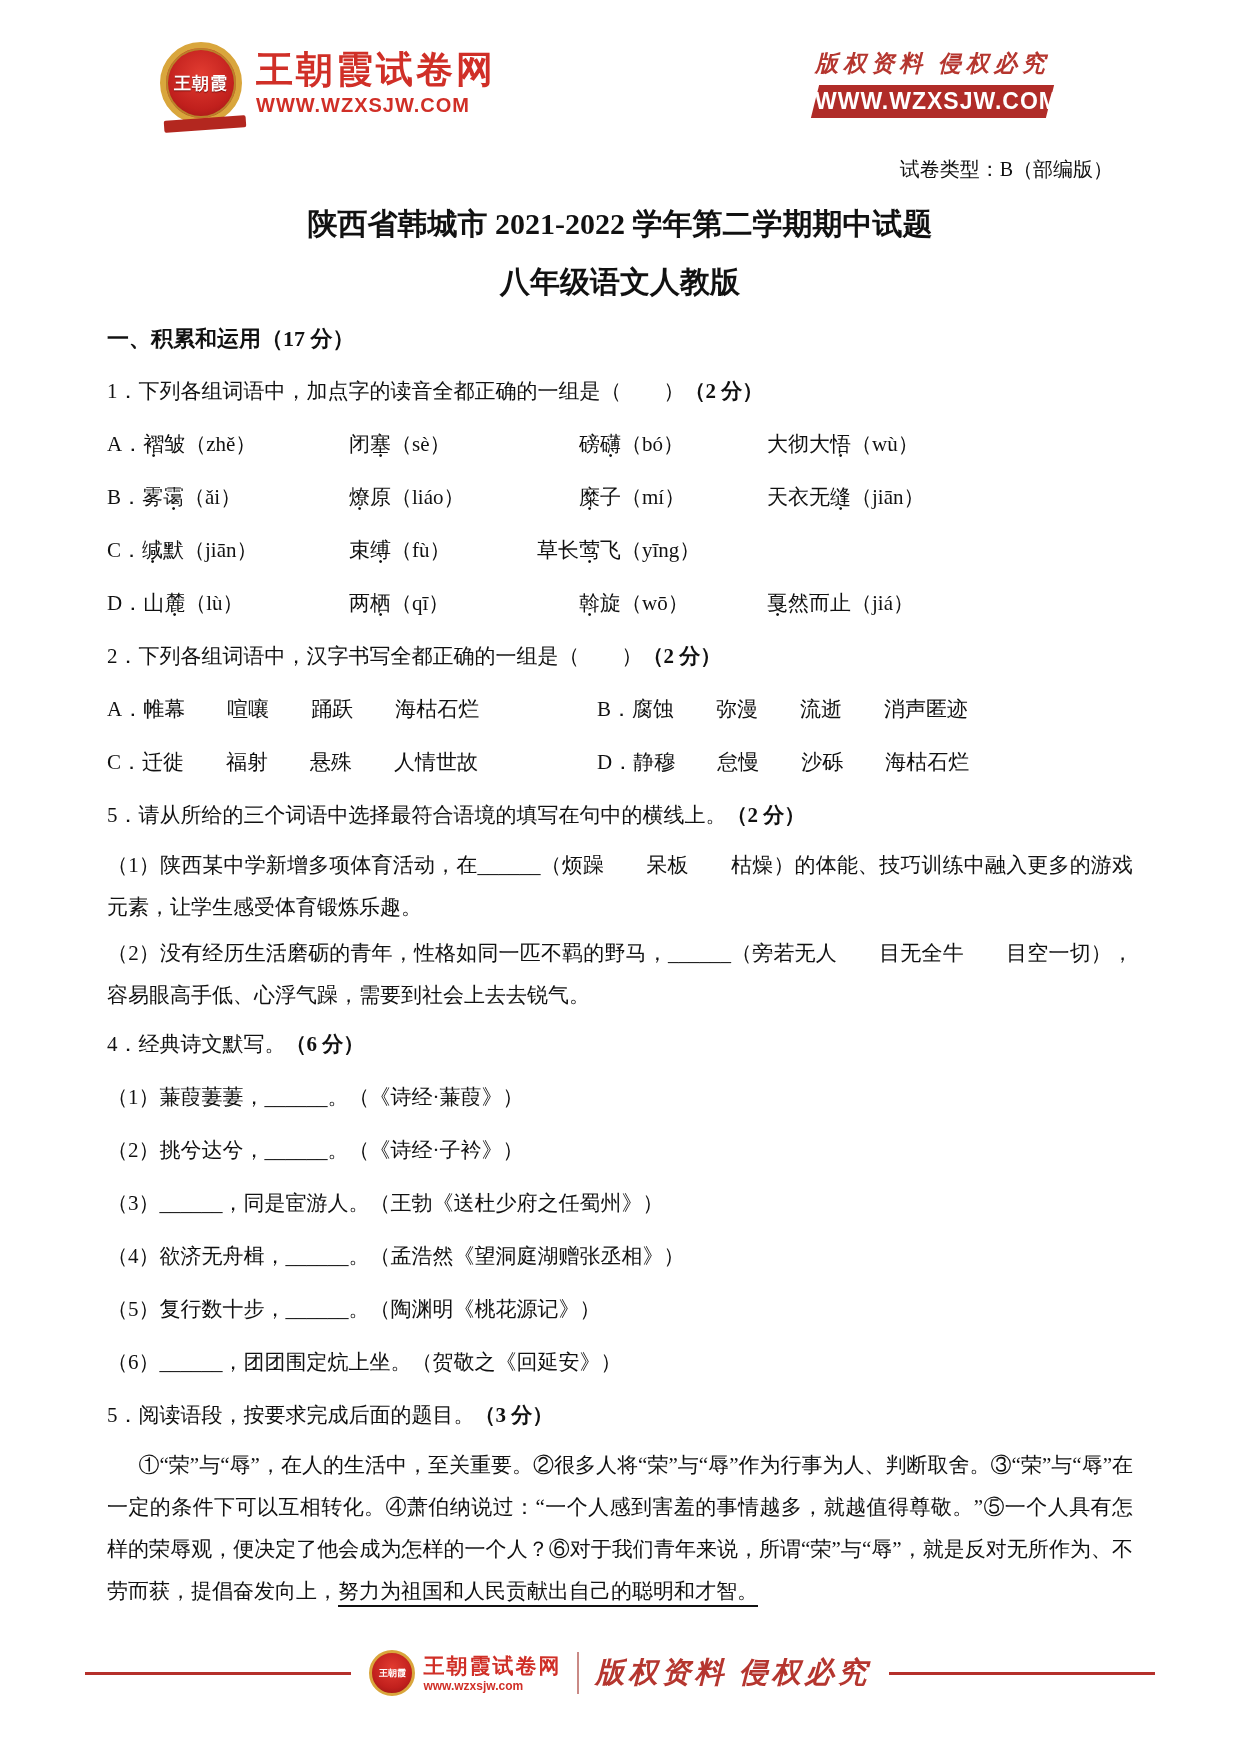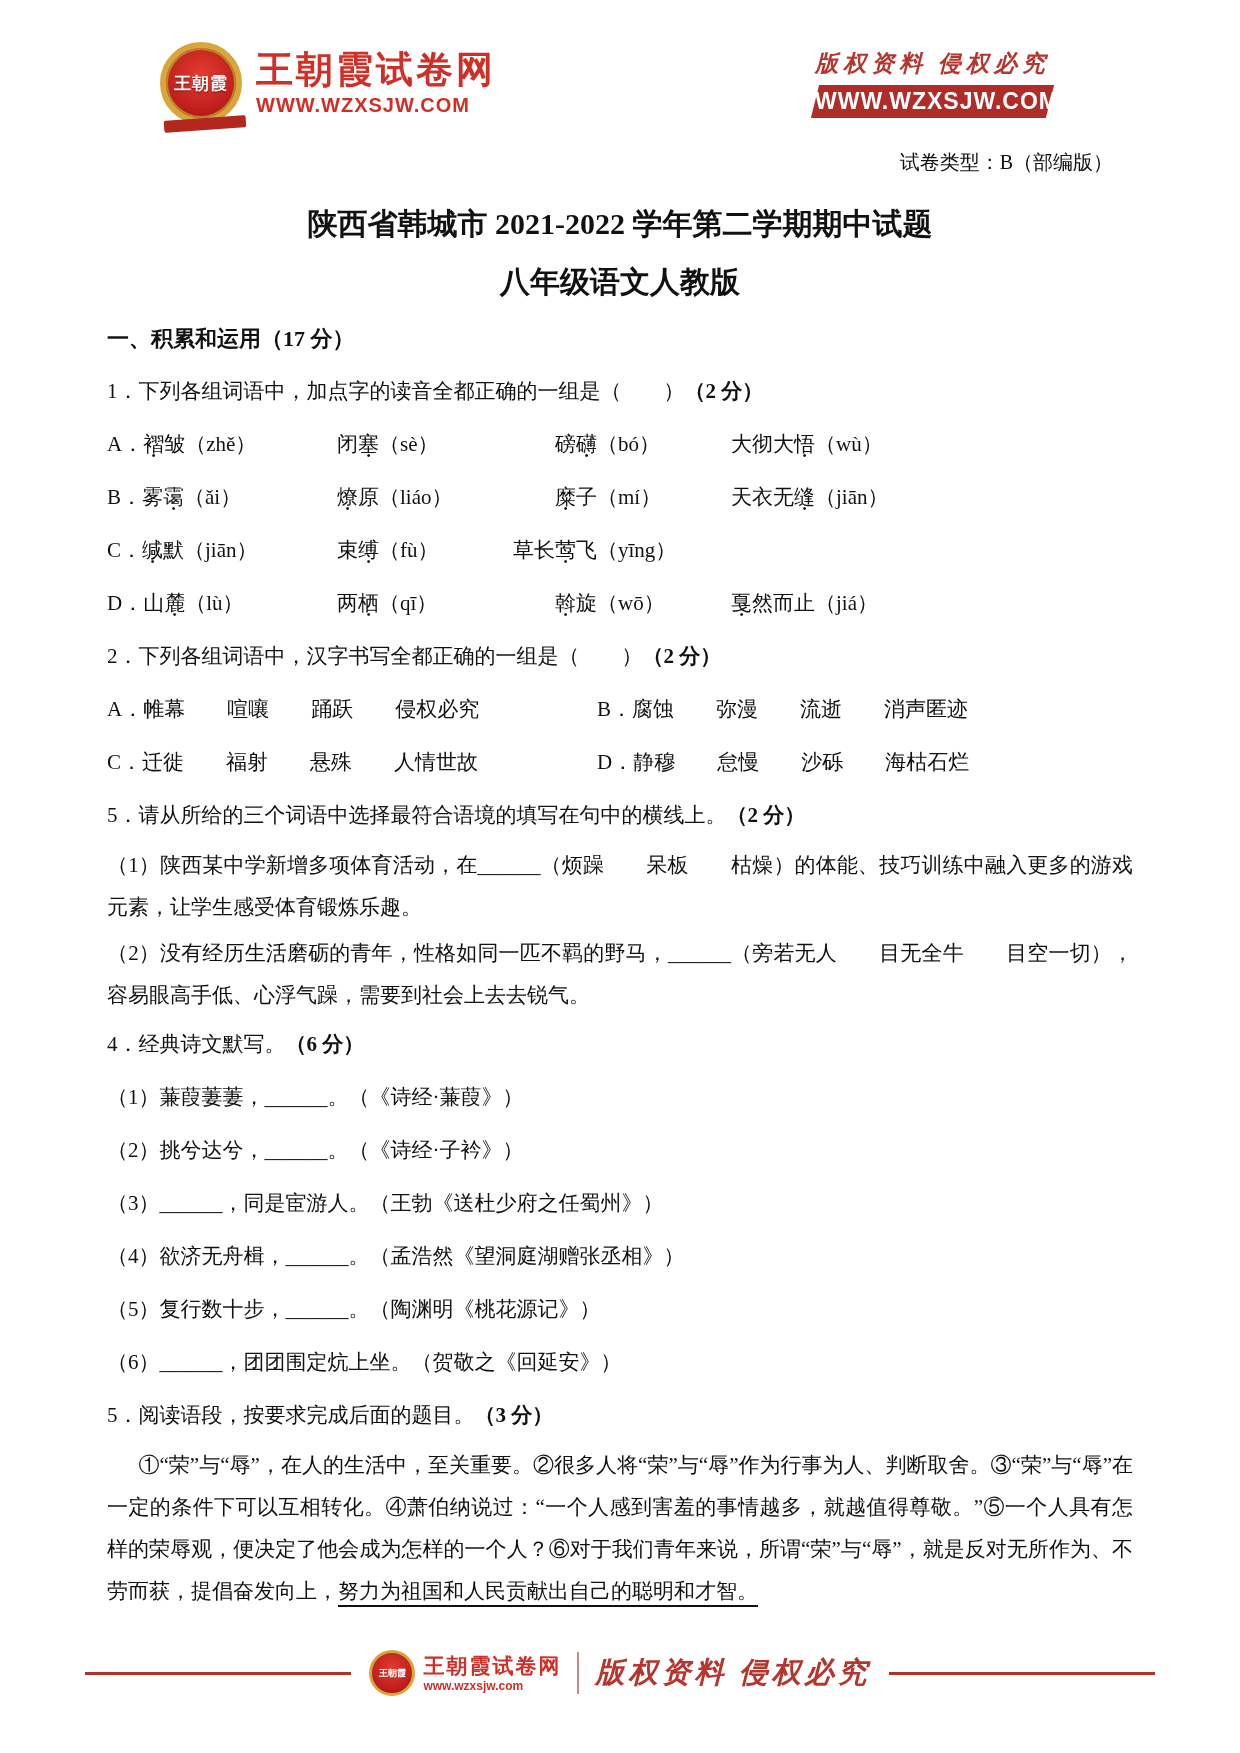--- a/index.html
+++ b/index.html
@@ -26,32 +26,32 @@
     color:#b5362f;font-weight:bold;font-size:23px;letter-spacing:5px;
     font-style:italic;white-space:nowrap;
   }
   .banner{
     margin-top:6px;background:#b02c28;color:#fff;display:block;
     transform:skewX(-14deg);padding:3px 0;
   }
   .banner span{display:block;transform:skewX(14deg);
     font-family:"Liberation Sans","DejaVu Sans",sans-serif;font-weight:bold;font-size:23px;letter-spacing:1px;}
   
-  .type-label{position:absolute;top:149px;right:127px;font-size:20px;}
+  .type-label{position:absolute;top:156px;right:127px;font-size:20px;}
   .titles{position:absolute;top:204px;left:0;width:100%;text-align:center;}
   .title-main{font-size:30px;font-weight:bold;}
   .title-sub{font-size:30px;font-weight:bold;margin-top:17px;font-family:Liberation Mono, monospace;}
   
   .content{position:absolute;left:103px;top:310px;width:1034px;font-size:21px;}
   .content p,.content div{margin:4px;}
   .line{line-height:49px;white-space:nowrap;}
   .para{line-height:42px;text-align:justify;}
   .sec{font-weight:bold;font-size:22px;}
   .score{font-weight:bold;}
-  .q1row{display:flex;}
+  .q1row{display:flex;gap:12px;}
   .q1row .c0{width:230px;}
   .q1row .c1{width:218px;}
   .q1row .c2{width:176px;}
   .q2row{display:flex;}
   .q2row .halfL{width:490px;}
   .dotted{position:relative;}
   .dotted::after{
     content:"•";position:absolute;left:50%;transform:translateX(-50%);
     bottom:-0.52em;font-size:12px;line-height:1;color:#111;
   }
@@ -132,21 +132,21 @@
   <div class="line q1row">
     <span class="c0"><span>D．</span><span>山</span><span class="dotted">麓</span><span>（lù）</span></span>
     <span class="c1"><span>两</span><span class="dotted">栖</span><span>（qī）</span></span>
     <span class="c2"><span></span><span class="dotted">斡</span><span>旋（wō）</span></span>
     <span class="c3"><span></span><span class="dotted">戛</span><span>然而止（jiá）</span></span>
   </div>
 
   <p class="line"><span>2．下列各组词语中，汉字书写全都正确的一组是（　　）</span><span class="score">（2 分）</span></p>
 
   <div class="line q2row">
-    <span class="halfL">A．帷幕　　喧嚷　　踊跃　　侵权必究</span>
+    <span class="halfL">A．帷幕　　喧嚷　　踊跃　　海枯石烂</span>
     <span>B．腐蚀　　弥漫　　流逝　　消声匿迹</span>
   </div>
   <div class="line q2row">
     <span class="halfL">C．迁徙　　福射　　悬殊　　人情世故</span>
     <span>D．静穆　　怠慢　　沙砾　　海枯石烂</span>
   </div>
 
   <p class="line"><span>5．请从所给的三个词语中选择最符合语境的填写在句中的横线上。</span><span class="score">（2 分）</span></p>
   <p class="para">（1）陕西某中学新增多项体育活动，在______（烦躁　　呆板　　枯燥）的体能、技巧训练中融入更多的游戏元素，让学生感受体育锻炼乐趣。</p>
   <p class="para">（2）没有经历生活磨砺的青年，性格如同一匹不羁的野马，______（旁若无人　　目无全牛　　目空一切），容易眼高手低、心浮气躁，需要到社会上去去锐气。</p>

